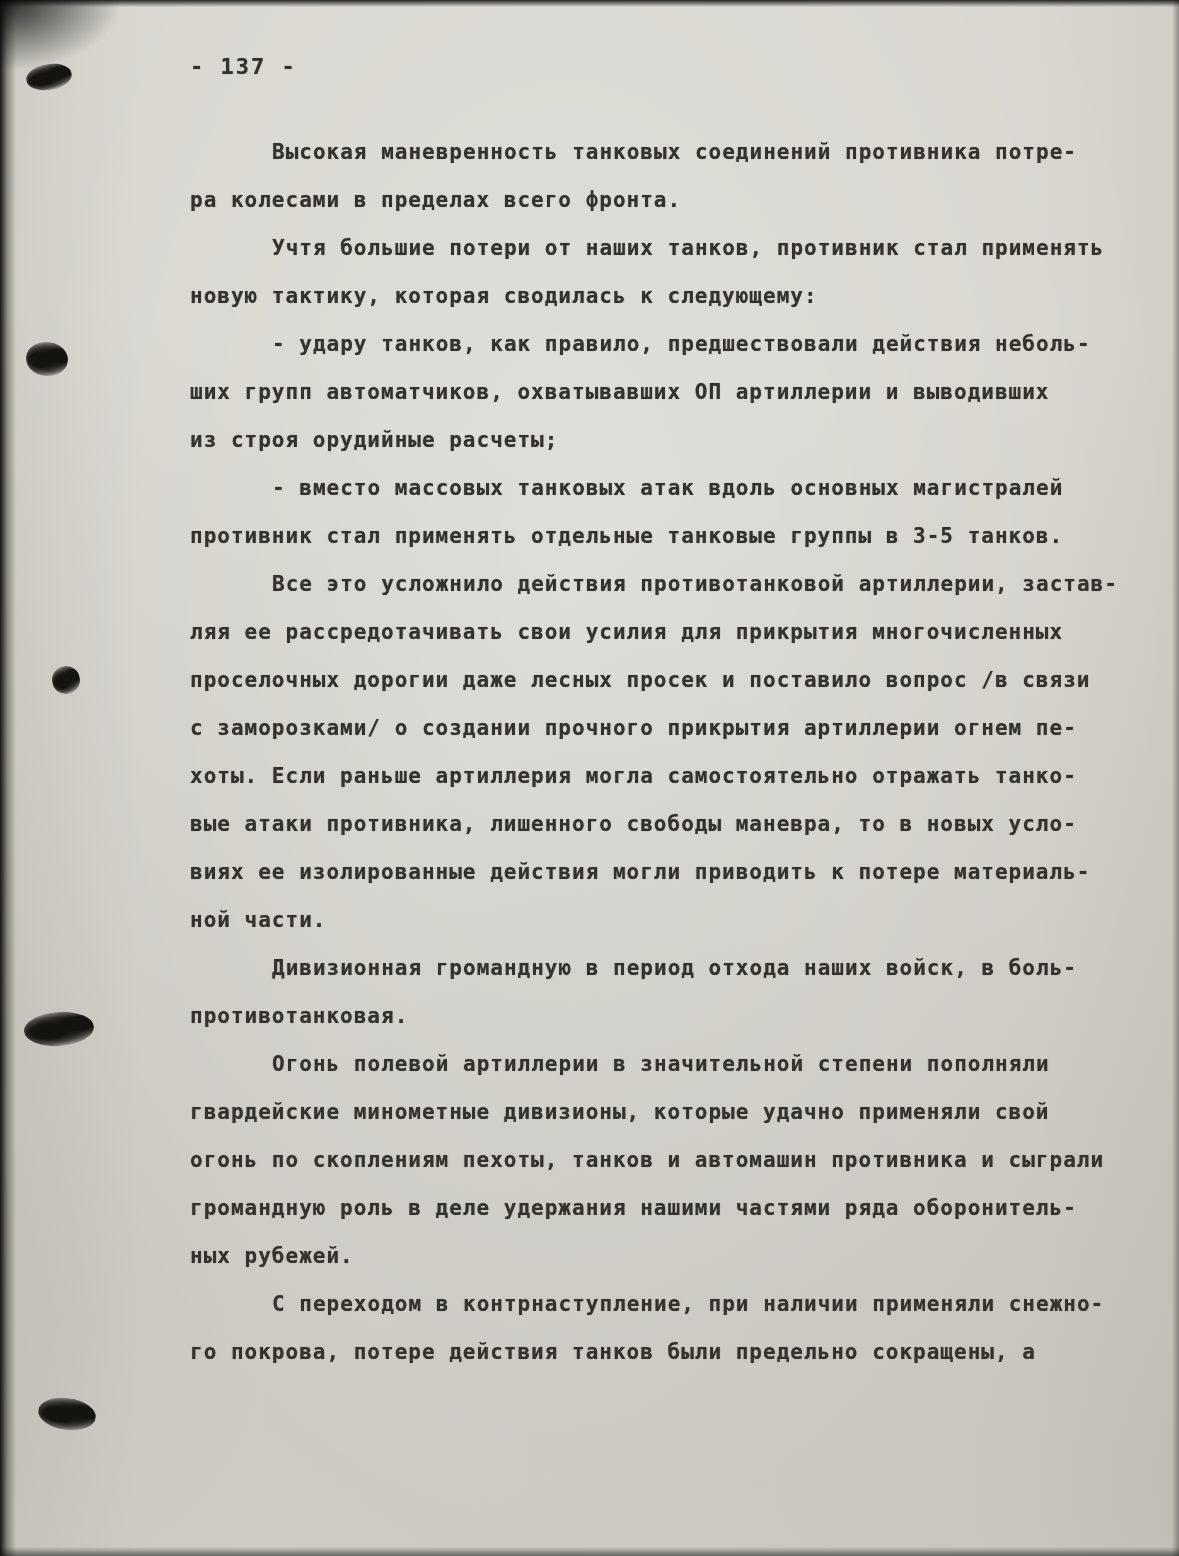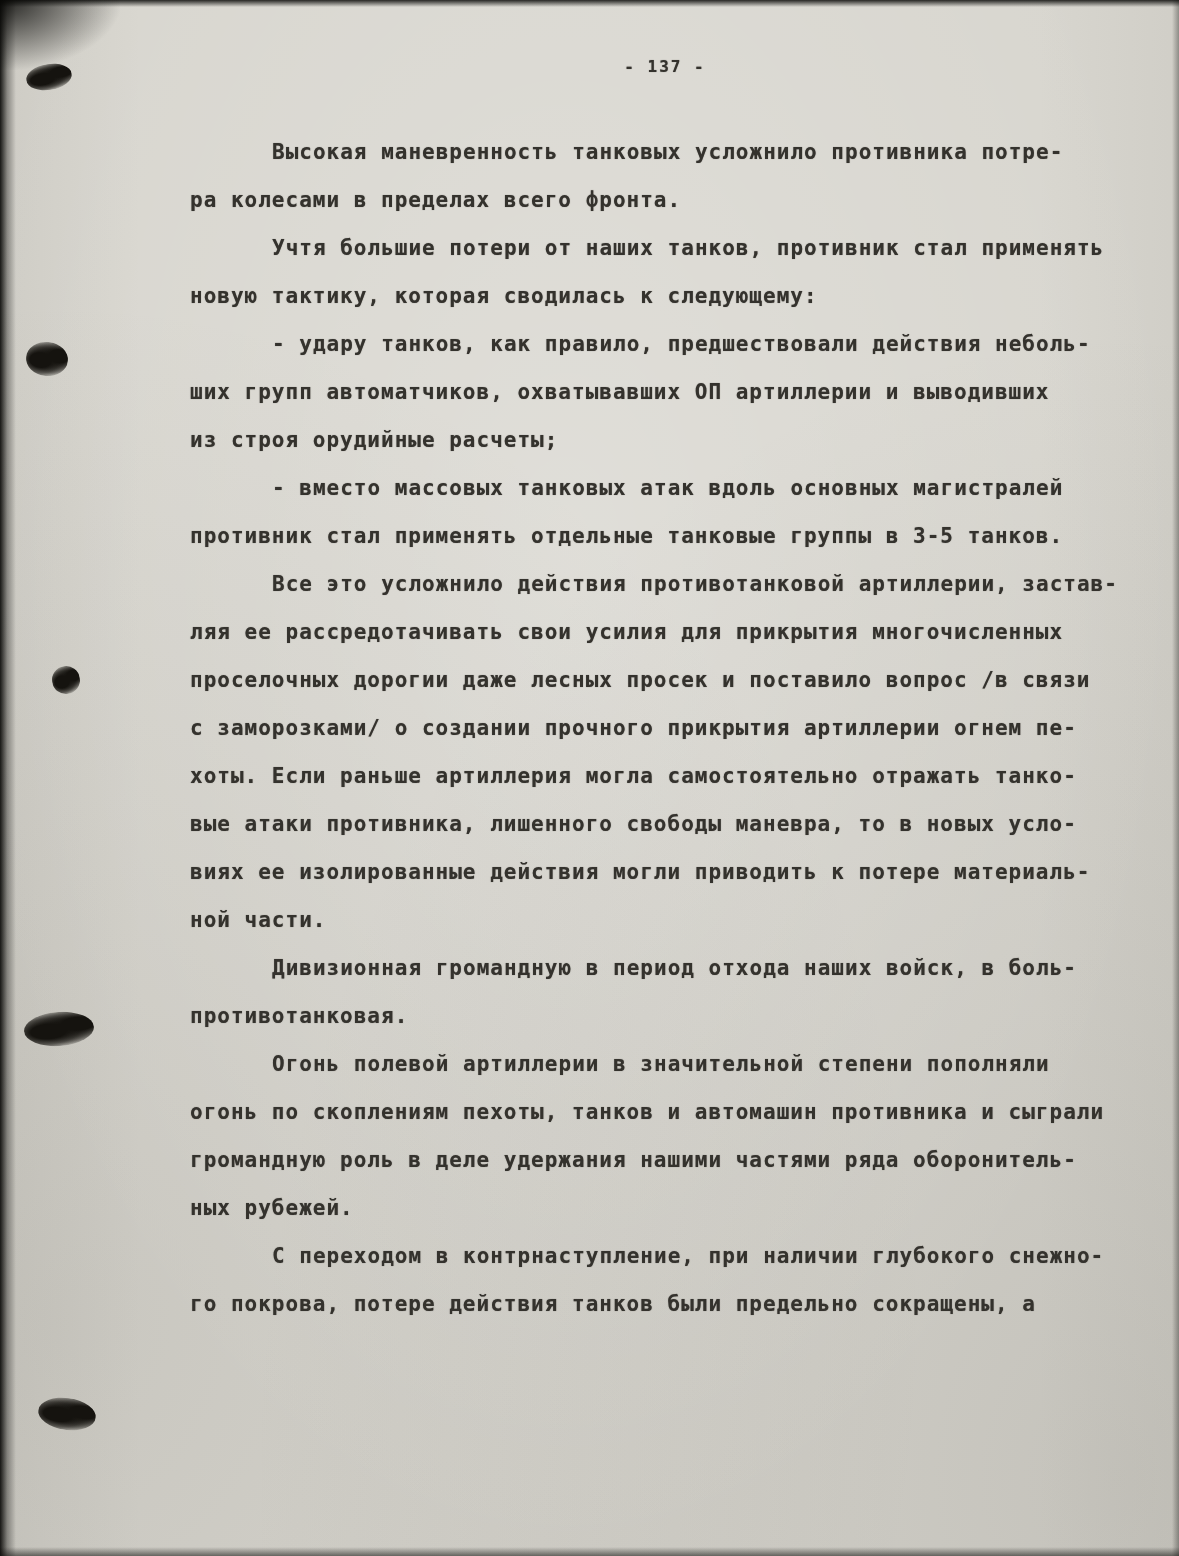--- a/index.html
+++ b/index.html
@@ -65,22 +65,21 @@
   .mark-3 { left: 52px; top: 666px; width: 28px; height: 28px; }
   .mark-4 { left: 24px; top: 1012px; width: 70px; height: 34px; transform: rotate(-4deg); }
   .mark-5 { left: 38px; top: 1398px; width: 58px; height: 32px; transform: rotate(8deg); }
 
   
   .page-number {
     position: absolute;
     top: 50px;
     left: 190px;
     width: 950px;
-    text-align: center;
-    font-size: 16px;
+    font-size: 22px;
     font-weight: 700;
     letter-spacing: 2px;
     line-height: 34px;
     text-shadow: 0 0 1px rgba(52,50,45,0.6);
   }
   .text-block {
     position: absolute;
     left: 190px;
     top: 128px;
     width: 960px;
@@ -107,21 +106,21 @@
   <div class="mark mark-1"></div>
   <div class="mark mark-2"></div>
   <div class="mark mark-3"></div>
   <div class="mark mark-4"></div>
   <div class="mark mark-5"></div>
 
   <div class="page-number">- 137 -</div>
 
   <div class="text-block">
       <div class="paragraph">
-        <div class="line first">Высокая маневренность танковых усложнило противника потре-</div>
+        <div class="line first">Высокая маневренность танковых соединений противника потре-</div>
         <div class="line">ра колесами в пределах всего фронта.</div>
       </div>
       <div class="paragraph">
         <div class="line first">Учтя большие потери от наших танков, противник стал применять</div>
         <div class="line">новую тактику, которая сводилась к следующему:</div>
       </div>
       <div class="paragraph">
         <div class="line first">- удару танков, как правило, предшествовали действия неболь-</div>
         <div class="line">ших групп автоматчиков, охватывавших ОП артиллерии и выводивших</div>
         <div class="line">из строя орудийные расчеты;</div>
@@ -139,22 +138,23 @@
         <div class="line">вые атаки противника, лишенного свободы маневра, то в новых усло-</div>
         <div class="line">виях ее изолированные действия могли приводить к потере материаль-</div>
         <div class="line">ной части.</div>
       </div>
       <div class="paragraph">
         <div class="line first">Дивизионная громандную в период отхода наших войск, в боль-</div>
         <div class="line">противотанковая.</div>
       </div>
       <div class="paragraph">
         <div class="line first">Огонь полевой артиллерии в значительной степени пополняли</div>
+        <div class="line">гвардейские минометные дивизионы, которые удачно применяли свой</div>
         <div class="line">огонь по скоплениям пехоты, танков и автомашин противника и сыграли</div>
         <div class="line">громандную роль в деле удержания нашими частями ряда оборонитель-</div>
         <div class="line">ных рубежей.</div>
       </div>
       <div class="paragraph">
-        <div class="line first">С переходом в контрнаступление, при наличии глубокого снежно-</div>
+        <div class="line first">С переходом в контрнаступление, при наличии применяли снежно-</div>
         <div class="line">го покрова, потере действия танков были предельно сокращены, а</div>
       </div>
     </div>
 </div>
 
 </body></html>

